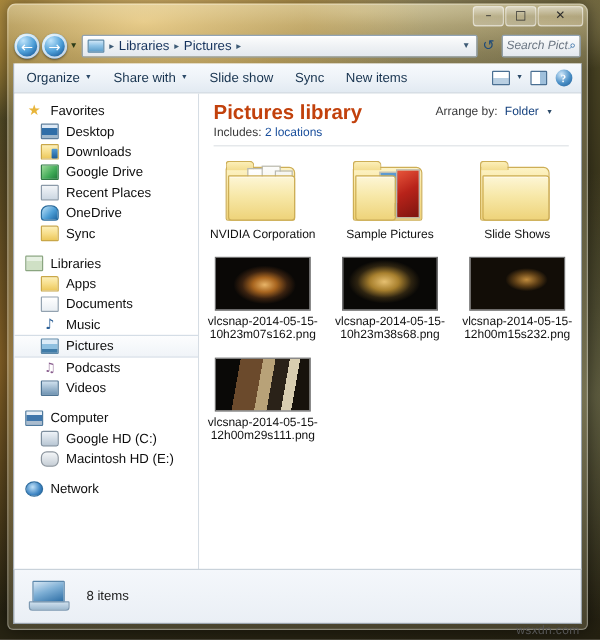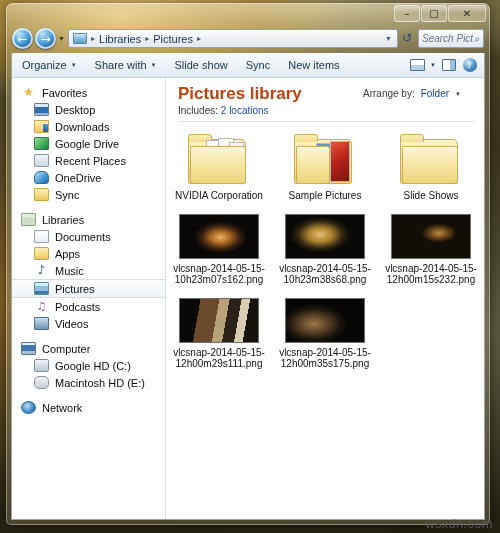--- a/index.html
+++ b/index.html
@@ -213,21 +213,21 @@
     background:linear-gradient(160deg,#d7e7f4 0%,#7fb0d6 45%,#2e6fa6 100%);
     border:1px solid #5b87ab;box-sizing:border-box;
   }
   #stico .base{
     position:absolute;left:0;top:17px;width:34px;height:8px;
     background:linear-gradient(180deg,#cfe0ee,#9db9cf);border:1px solid #7d99b2;
     border-radius:1px 1px 3px 3px;box-sizing:border-box;
   }
   #stcount{margin-left:14px;font-size:11px;color:#1b1b1b;}
   #watermark{
-    position:absolute;right:7px;bottom:2px;color:#555;font-size:13px;
+    position:absolute;right:17px;bottom:2px;color:#555;font-size:10px;
     font-family:"Liberation Sans",sans-serif;letter-spacing:.3px;
   }
 </style>
 </head>
 <body>
 
 <div id="desktop">
 
   <div id="win">
 
@@ -339,26 +339,26 @@
             <span>Sync</span>
           </div>
         </div>
 
         <div class="navgroup">
           <div class="navrow">
             <span class="ni ni-lib"></span>
             <span>Libraries</span>
           </div>
           <div class="navrow child">
+            <span class="ni ni-folder"></span>
+            <span>Apps</span>
+          </div>
+          <div class="navrow child">
             <span class="ni ni-doc"></span>
             <span>Documents</span>
-          </div>
-          <div class="navrow child">
-            <span class="ni ni-folder"></span>
-            <span>Apps</span>
           </div>
           <div class="navrow child">
             <span class="ni ni-music">♪</span>
             <span>Music</span>
           </div>
           <div class="navrow child sel">
             <span class="ni ni-pics"></span>
             <span>Pictures</span>
           </div>
           <div class="navrow child">
@@ -459,28 +459,31 @@
               <div class="thumb th-c"></div>
               <div class="label">vlcsnap-2014-05-15-12h00m15s232.png</div>
             </div>
           </div>
 
           <div class="row">
             <div class="cell">
               <div class="thumb th-d"></div>
               <div class="label">vlcsnap-2014-05-15-12h00m29s111.png</div>
             </div>
-            <div class="cell">
-              <div class="thumb th-e"></div>
-              <div class="label">vlcsnap-2014-05-15-12h00m35s175.png</div>
-            </div>
             <div class="cell empty"></div>
           </div>
 
         </div>
       </div>
     </div>
 
+    <div id="status">
+      <div id="stico">
+        <div class="scr"></div>
+          <div class="base"></div>
+      </div>
+      <div id="stcount">8 items</div>
+    </div>
 
   </div>
 
   <div id="watermark">wsxdn.com</div>
 </div>
 
 </body></html>

